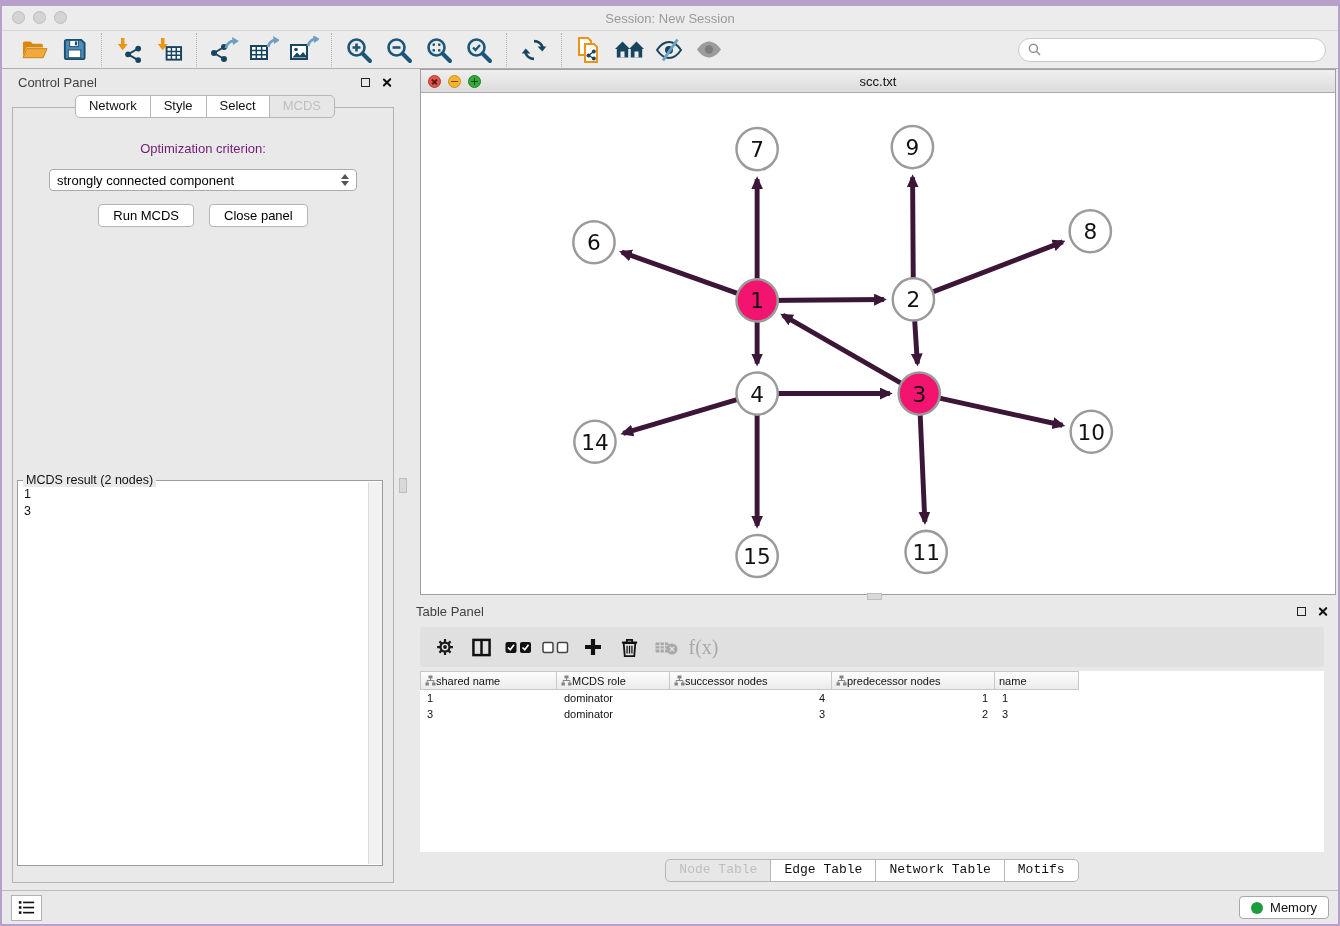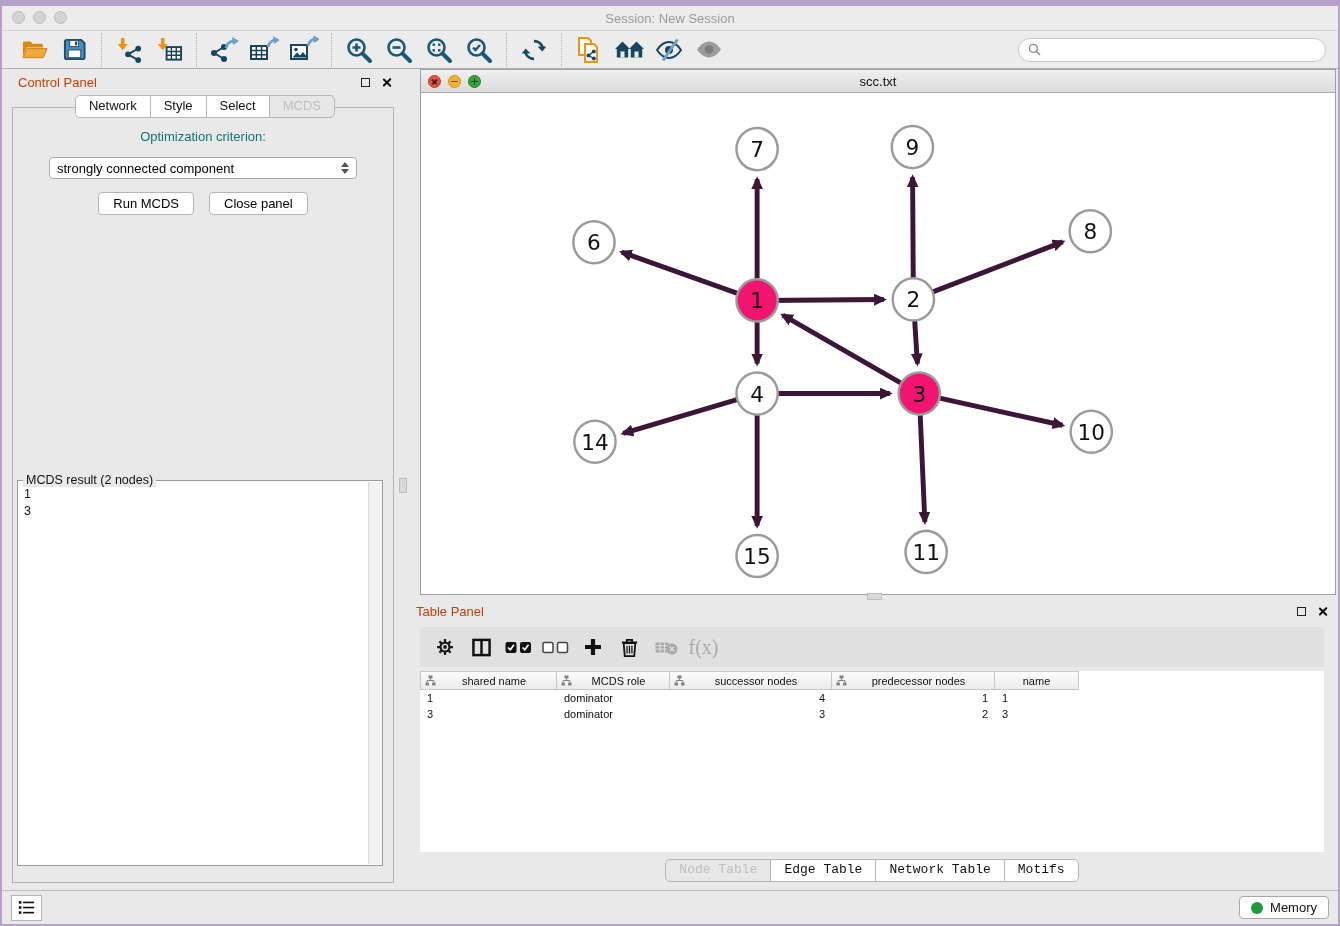--- a/index.html
+++ b/index.html
@@ -18,36 +18,36 @@
   .tb-sep{width:0;height:34px;border-left:1px dotted #b2b2b2;margin:0 7px;}
   #search-box{margin-left:auto;width:288px;height:22px;background:#fff;border:1px solid #c9c9c9;border-radius:12px;display:flex;align-items:center;padding:0 9px;gap:6px;}
   #search-box input{border:none;outline:none;flex:1;font-size:13px;background:transparent;font-family:"Liberation Sans",sans-serif;}
 
   
   #main{position:relative;flex:1;}
 
   
   #control-panel{position:absolute;left:8px;top:0;width:390px;bottom:3px;display:flex;flex-direction:column;}
   .panel-header{height:26px;display:flex;align-items:center;padding:0 8px;flex:0 0 auto;}
-  .panel-title{font-size:13px;color:#c2410c;}
+  .panel-title{font-size:13px;color:#404040;}
   .panel-header-icons{margin-left:auto;display:flex;align-items:center;gap:11px;}
   .float-icon{width:9px;height:9px;border:1.6px solid #222;box-sizing:border-box;display:inline-block;}
   .close-icon{width:11px;height:11px;position:relative;display:inline-block;}
   .close-icon::before,.close-icon::after{content:"";position:absolute;left:5px;top:0;width:2.4px;height:11px;background:#111;border-radius:1px;}
   .close-icon::before{transform:rotate(45deg);}
   .close-icon::after{transform:rotate(-45deg);}
 
   .tab-row{display:flex;justify-content:center;flex:0 0 auto;position:relative;z-index:2;margin-bottom:-11px;}
   .tab{background:#fff;border:1px solid #b6b6b6;padding:3px 13px 4px;font-size:13px;color:#111;margin-left:-1px;line-height:14px;}
   .tab:first-child{border-top-left-radius:5px;border-bottom-left-radius:5px;margin-left:0;}
   .tab:last-child{border-top-right-radius:5px;border-bottom-right-radius:5px;}
   .tab.dim{background:#e7e7e7;color:#bfbfbf;}
 
   #cp-body{margin:0 6px 4px 2px;border:1px solid #b3b3b3;background:#e9e9e9;flex:1;position:relative;padding-top:11px;}
-  #opt-label{text-align:center;font-size:13px;margin-top:10px;color:#0f766e;}
+  #opt-label{text-align:center;font-size:13px;margin-top:22px;color:#701a75;}
   #criterion-select{width:308px;height:22px;margin:13px auto 0;background:#fff;border:1px solid #ababab;border-radius:4px;display:flex;align-items:center;padding:0 7px;font-size:13px;box-sizing:border-box;}
   .select-arrows{margin-left:auto;display:flex;flex-direction:column;gap:2px;}
   .select-arrows i{display:block;width:0;height:0;border-left:4px solid transparent;border-right:4px solid transparent;}
   .select-arrows .up{border-bottom:5px solid #555;}
   .select-arrows .down{border-top:5px solid #555;}
   #cp-buttons{display:flex;justify-content:center;gap:15px;margin-top:13px;}
   .cp-btn{background:#fff;border:1px solid #b5b5b5;border-radius:4px;font-size:13px;padding:3px 14px;font-family:"Liberation Sans",sans-serif;color:#000000;}
 
   #mcds-fieldset{position:absolute;left:4px;right:10px;top:372px;bottom:16px;border:1px solid #9c9c9c;background:#fff;}
   #mcds-legend{position:absolute;top:-8px;left:5px;background:#e9e9e9;padding:0 3px;font-size:12.5px;color:#111;}
@@ -79,21 +79,21 @@
   
   #table-panel{position:absolute;left:0;right:0;top:529px;bottom:2px;display:flex;flex-direction:column;}
   #tp-toolbar{margin:3px 12px 0;height:40px;background:#e0e0e0;border-radius:3px;display:flex;align-items:center;gap:0;padding:0 6px;flex:0 0 auto;}
   .tp-btn{width:37px;height:34px;display:flex;align-items:center;justify-content:center;background:none;border:none;padding:0;}
   .fx-label{font-family:"Liberation Serif",serif;font-size:20px;color:#a9a9a9;}
 
   #tp-table{margin:4px 12px 0;flex:1;background:#fff;position:relative;overflow:hidden;font-size:11px;}
   #tp-header{display:flex;height:19px;}
   .th{background:linear-gradient(#fdfdfd,#ebebeb);border-top:1px solid #c8c8c8;border-bottom:1px solid #c8c8c8;border-right:1px solid #c8c8c8;display:flex;align-items:center;box-sizing:border-box;padding:0 4px;}
   .th:first-child{border-left:1px solid #c8c8c8;}
-  .th .th-label{flex:1;text-align:center;color:#111;}
+  .th .th-label{flex:1;text-align:left;color:#111;}
   .tr{display:flex;height:16px;align-items:center;}
   .td{box-sizing:border-box;padding:0 7px;color:#111;overflow:hidden;white-space:nowrap;}
   .td.right{text-align:right;}
 
   #tp-tabs{height:36px;display:flex;justify-content:center;align-items:center;flex:0 0 auto;font-family:Liberation Mono, monospace;}
 
   
   #statusbar{height:33px;border-top:1px solid #bdbdbd;background:#e9e9e9;display:flex;align-items:center;padding:0 9px;flex:0 0 auto;}
   #task-list-btn{width:31px;height:26px;background:#fff;border:1px solid #b3b3b3;display:flex;align-items:center;justify-content:center;padding:0;}
   #memory-btn{margin-left:auto;display:flex;align-items:center;gap:7px;background:#fff;border:1px solid #a8a8a8;border-radius:4px;padding:3px 11px;font-size:13px;color:#111;font-family:"Liberation Sans",sans-serif;}

